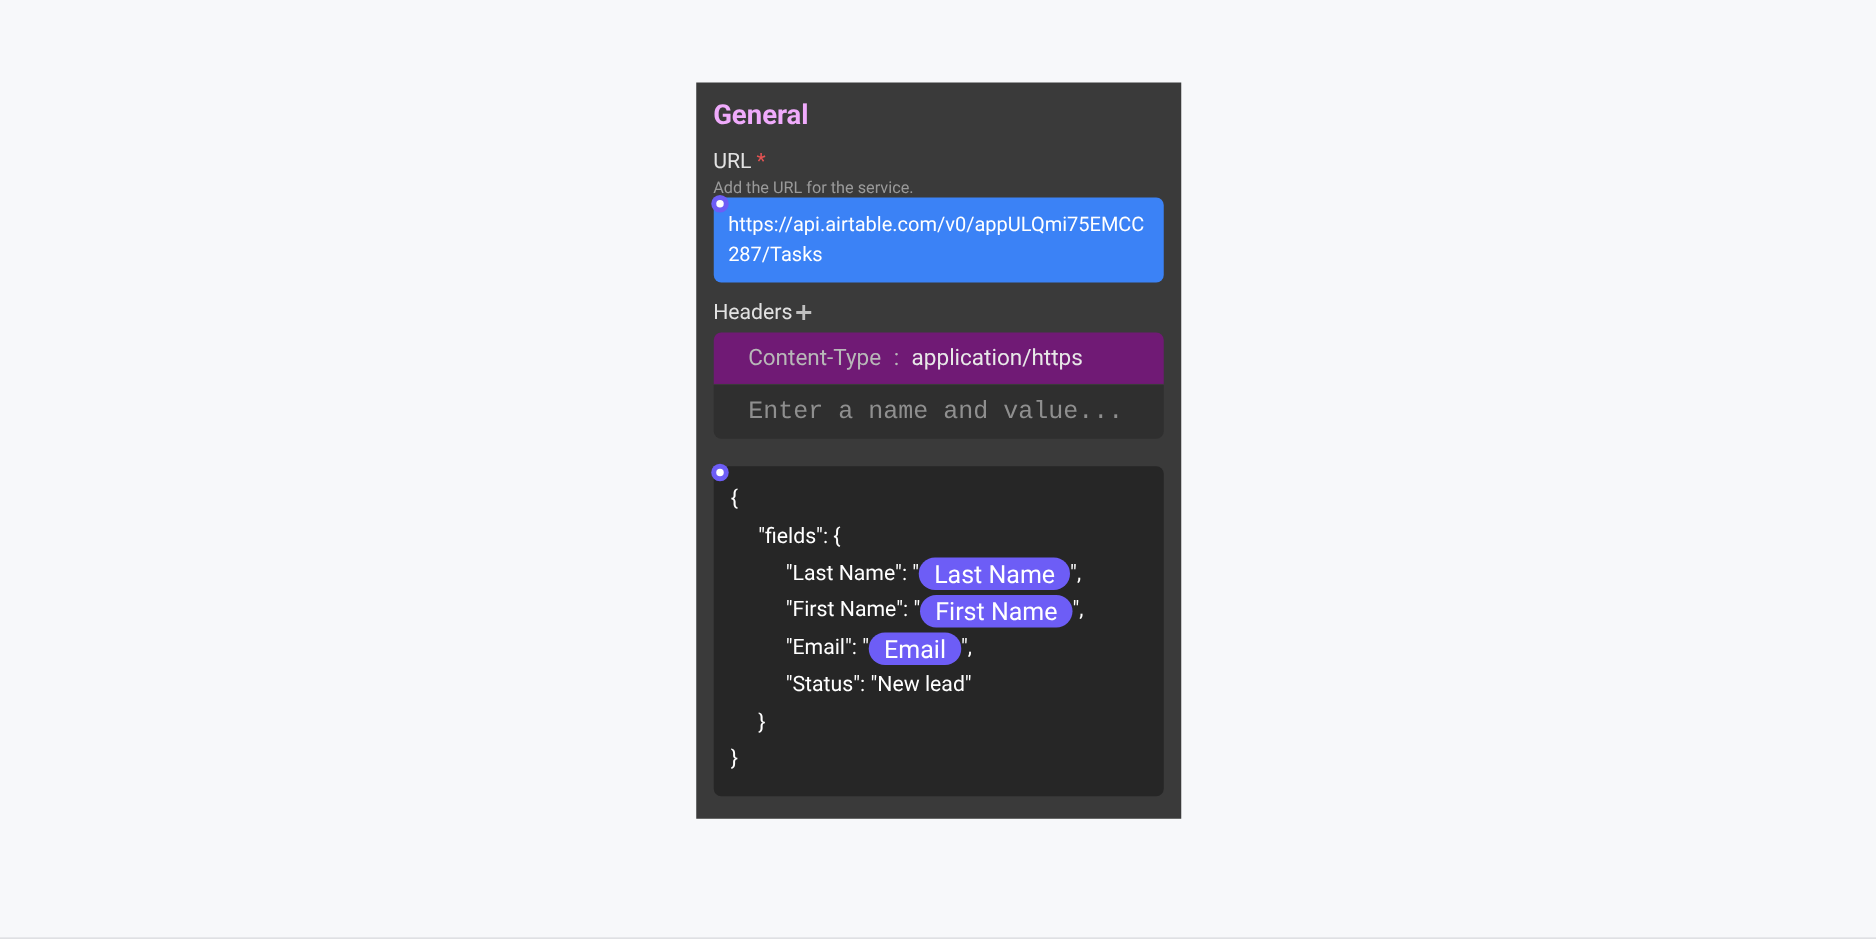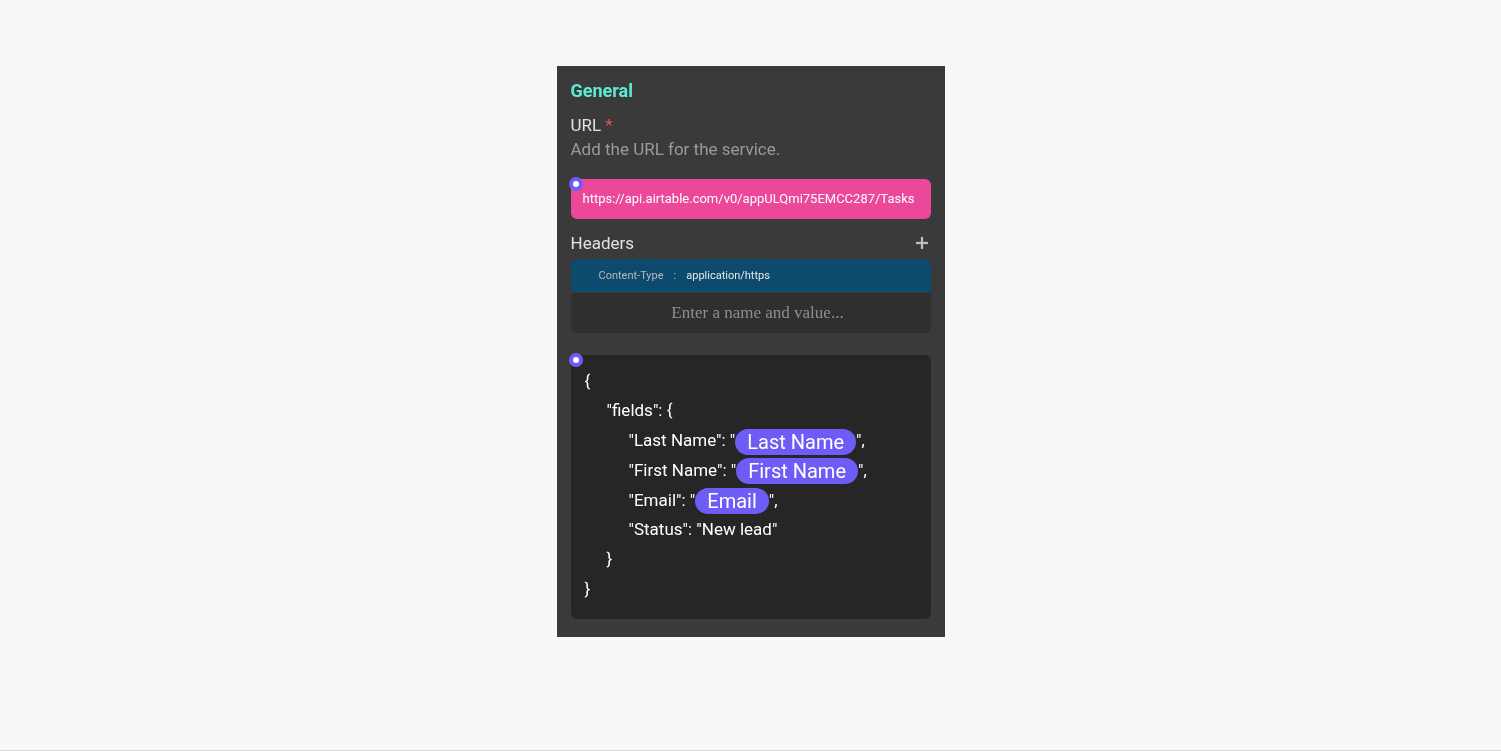--- a/index.html
+++ b/index.html
@@ -15,41 +15,41 @@
     border-bottom: 1px solid #d8d8db;
   }
   .panel {
     width: 388px;
     background: #3a3a3a;
     border-radius: 0;
     padding: 14px 14px 18px 14px;
     color: #e4e4e4;
   }
   .section-title {
-    font-size: 18px;
+    font-size: 22px;
     font-weight: 700;
-    color: #5eead4;
+    color: #f0abfc;
     margin-bottom: 14px;
   }
   .field-label-row {
     display: flex;
     align-items: flex-start;
     gap: 4px;
     margin-bottom: 4px;
   }
   .field-label {
     font-size: 17px;
     color: #e2e2e2;
     font-weight: 400;
   }
   .req { color: #e55353; font-size: 17px; }
   .field-help {
-    font-size: 17px;
+    font-size: 13px;
     color: #9a9a9a;
-    margin-bottom: 20px;
+    margin-bottom: 0;
   }
   .input-wrap {
     position: relative;
     margin-bottom: 14px;
   }
   .dot {
     position: absolute;
     left: -2px;
     top: -2px;
     width: 14px;
@@ -61,67 +61,65 @@
   .dot::after {
     content: "";
     position: absolute;
     left: 4px; top: 4px;
     width: 6px; height: 6px;
     background: #fff;
     border-radius: 50%;
   }
   .url-input {
     width: 100%;
-    background: #ec4899;
+    background: #3b82f6;
     border: none;
     border-radius: 6px;
     padding: 10px 12px;
     color: #fff;
-    font-size: 13px;
+    font-size: 16px;
     line-height: 1.5;
     font-family: inherit;
     resize: none;
     overflow-wrap: break-word;
     word-break: break-all;
   }
   .headers-row {
     display: flex;
     align-items: center;
-    justify-content: space-between;
     margin-top: 0;
     margin-bottom: 6px;
   }
   .plus-icon {
     width: 18px; height: 18px;
     stroke: #c0c0c0;
     cursor: pointer;
   }
   .header-item {
-    background: #0c4a6e;
+    background: #701a75;
     border-radius: 6px 6px 0 0;
     padding: 10px 14px 10px 28px;
-    font-size: 11px;
+    font-size: 18px;
     display: flex;
     align-items: center;
     gap: 10px;
     border-bottom: 1px solid #3a3a3a;
   }
   .header-name { color: #b8b8b8; }
   .header-sep { color: #b8b8b8; }
   .header-val { color: #e8e8e8; }
   .header-input {
     width: 100%;
     background: #2f2f2f;
     border: none;
     border-radius: 0 0 6px 6px;
     padding: 10px 14px 10px 28px;
     color: #e8e8e8;
-    font-size: 17px;
-    font-family: Liberation Serif, serif;
-    text-align: center;
+    font-size: 20px;
+    font-family: Liberation Mono, monospace;
   }
   .header-input::placeholder { color: #8f8f8f; }
   .body-section { margin-top: 22px; }
   .body-box {
     background: #262626;
     border-radius: 6px;
     padding: 12px 14px 14px 14px;
     color: #fff;
     font-size: 17px;
     line-height: 1.75;

